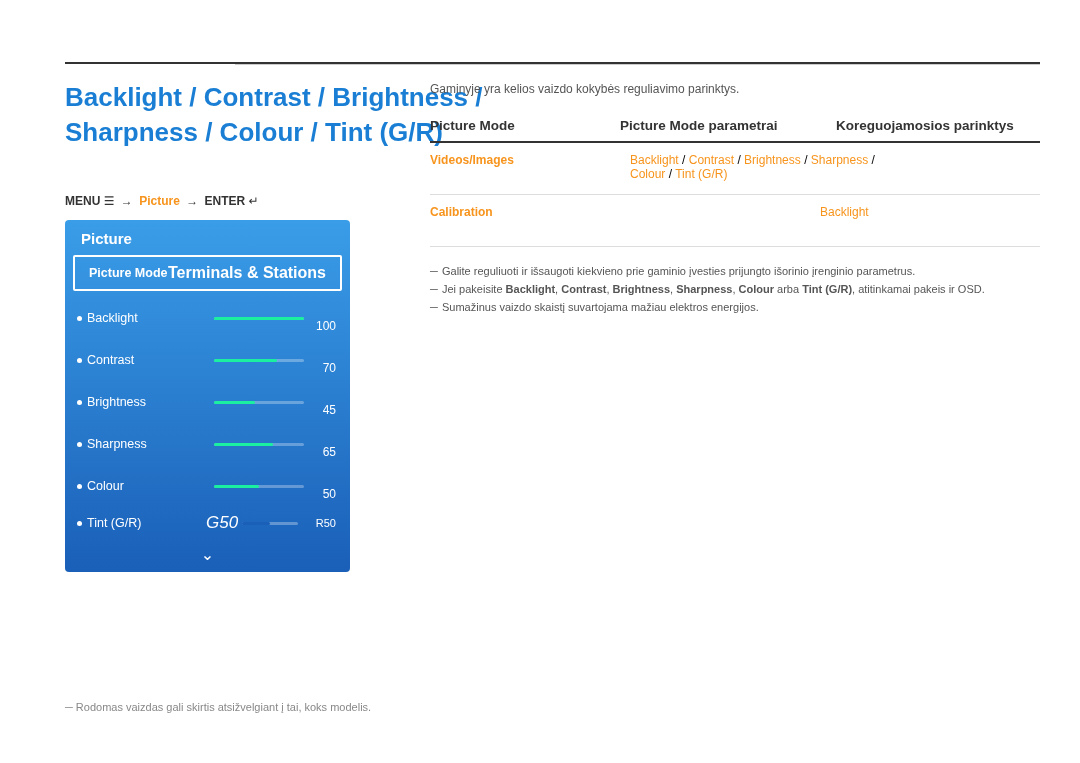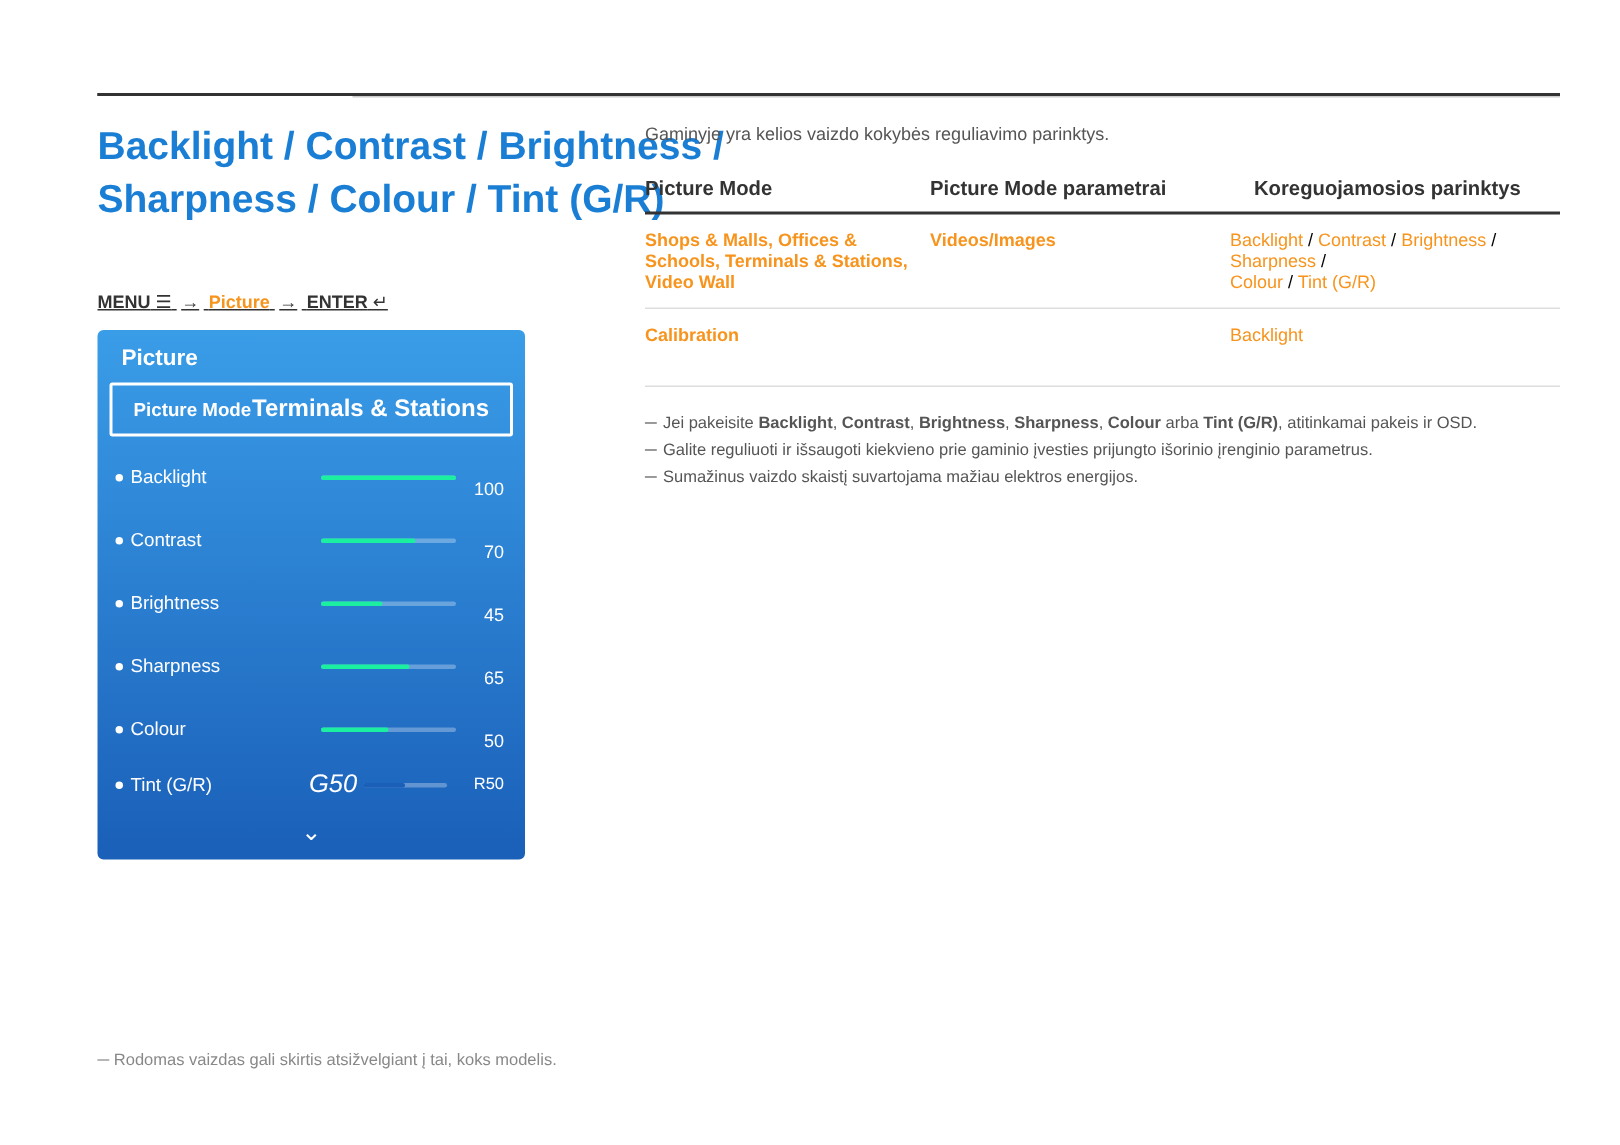--- a/index.html
+++ b/index.html
@@ -42,21 +42,20 @@
       color: #1a7fd4;
       line-height: 1.35;
     }
 
     .menu-path {
       position: absolute;
       top: 194px;
       left: 65px;
       font-size: 12px;
       color: #333;
-      text-decoration: underline;
     }
     .menu-path .orange { color: #f7941d; }
     .menu-path .arrow { color: #333; margin: 0 3px; }
 
     
     .picture-panel {
       position: absolute;
       top: 220px;
       left: 65px;
       width: 285px;
@@ -322,48 +321,44 @@
 <div class="right-content">
   <p class="intro-text">Gaminyje yra kelios vaizdo kokybės reguliavimo parinktys.</p>
 
   <div class="table-header">
     <div class="col-mode">Picture Mode</div>
     <div class="col-params">Picture Mode parametrai</div>
     <div class="col-options">Koreguojamosios parinktys</div>
   </div>
 
   <div class="table-row">
-    <div class="cell-mode">
-      <span class="orange-text">Shops &amp; Malls, Offices &amp; Schools, Terminals &amp; Stations,</span>
-      <span class="orange-text"> Video Wall</span>
-    </div>
     <div class="cell-params">Videos/Images</div>
     <div class="cell-options">
       <span class="orange-link">Backlight</span> / <span class="orange-link">Contrast</span> / <span class="orange-link">Brightness</span> / <span class="orange-link">Sharpness</span> /<br>
       <span class="orange-link">Colour</span> / <span class="orange-link">Tint (G/R)</span>
     </div>
   </div>
 
 
   <div class="table-row">
     <div class="cell-mode">
       <span class="orange-text">Calibration</span>
     </div>
     <div class="cell-params"></div>
     <div class="cell-options">
       <span class="orange-link">Backlight</span>
     </div>
   </div>
 
   <div style="margin-top: 18px;">
     <div class="footnote">
+      Galite reguliuoti ir išsaugoti kiekvieno prie gaminio įvesties prijungto išorinio įrenginio parametrus.
+    </div>
+    <div class="footnote">
       Jei pakeisite <strong>Backlight</strong>, <strong>Contrast</strong>, <strong>Brightness</strong>, <strong>Sharpness</strong>, <strong>Colour</strong> arba <strong>Tint (G/R)</strong>, atitinkamai pakeis ir OSD.
-    </div>
-    <div class="footnote">
-      Galite reguliuoti ir išsaugoti kiekvieno prie gaminio įvesties prijungto išorinio įrenginio parametrus.
     </div>
     <div class="footnote">
       Sumažinus vaizdo skaistį suvartojama mažiau elektros energijos.
     </div>
   </div>
 </div>
 
 <div class="bottom-note">Rodomas vaizdas gali skirtis atsižvelgiant į tai, koks modelis.</div>
 
 </body></html>

